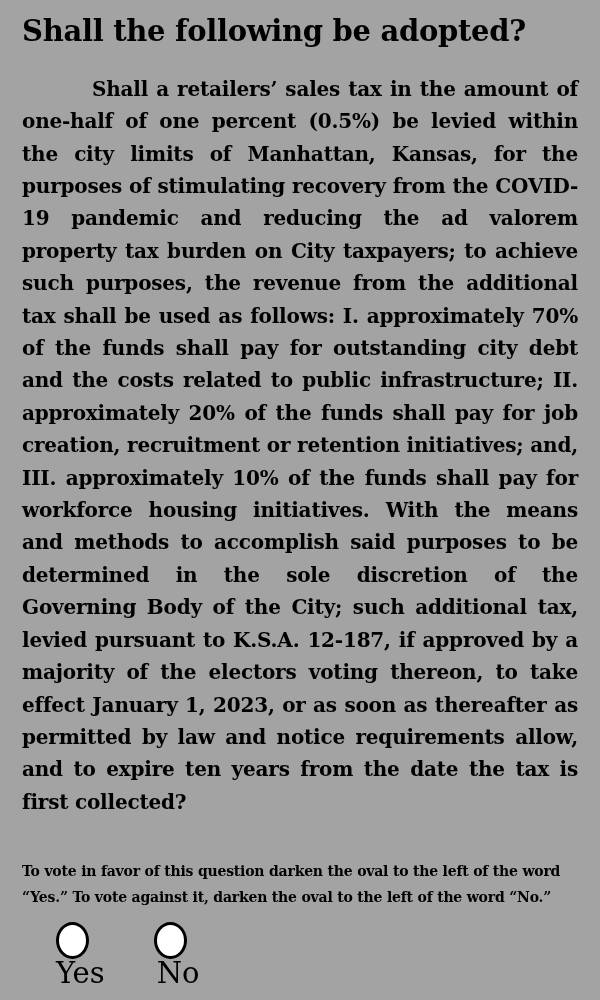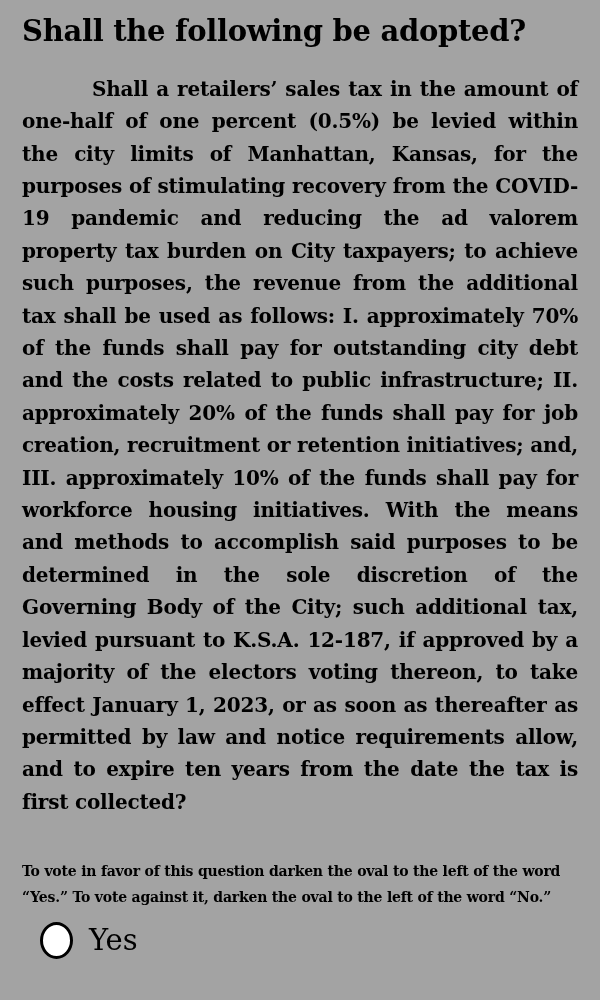--- a/index.html
+++ b/index.html
@@ -47,20 +47,21 @@
     margin-top: 12px;
     padding-left: 18px;
     display: flex;
     align-items: center;
     gap: 0;
   }
   .option {
     display: flex;
     align-items: center;
     cursor: pointer;
+    flex-direction: column;
   }
   .option + .option {
     margin-left: 36px;
   }
   .oval {
     display: inline-block;
     width: 33px;
     height: 37px;
     border: 3px solid #000000;
     border-radius: 50%;
@@ -85,16 +86,20 @@
 
   <p class="voting-instructions">To vote in favor of this question darken the oval to the left of the word “Yes.” To vote against it, darken the oval to the left of the word “No.”</p>
 
   <div class="options-row">
 
     <div class="option">
       <span class="oval"></span>
       <span class="option-label">Yes</span>
     </div>
 
+    <div class="option">
+      <span class="oval"></span>
+      <span class="option-label">No</span>
+    </div>
 
   </div>
 
 </div>
 
 </body></html>

